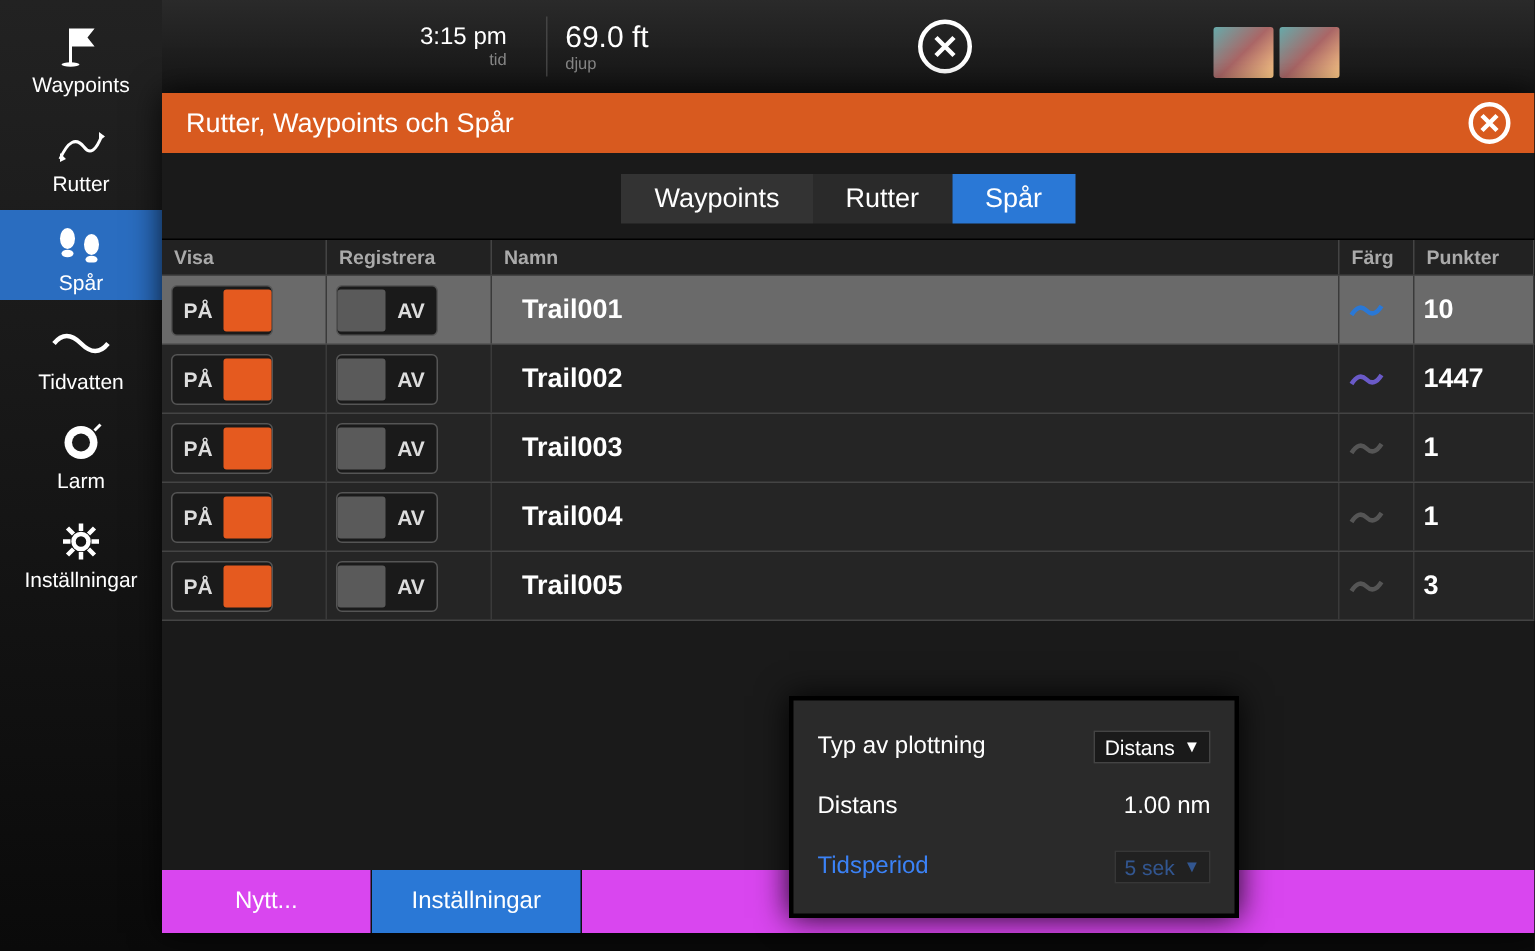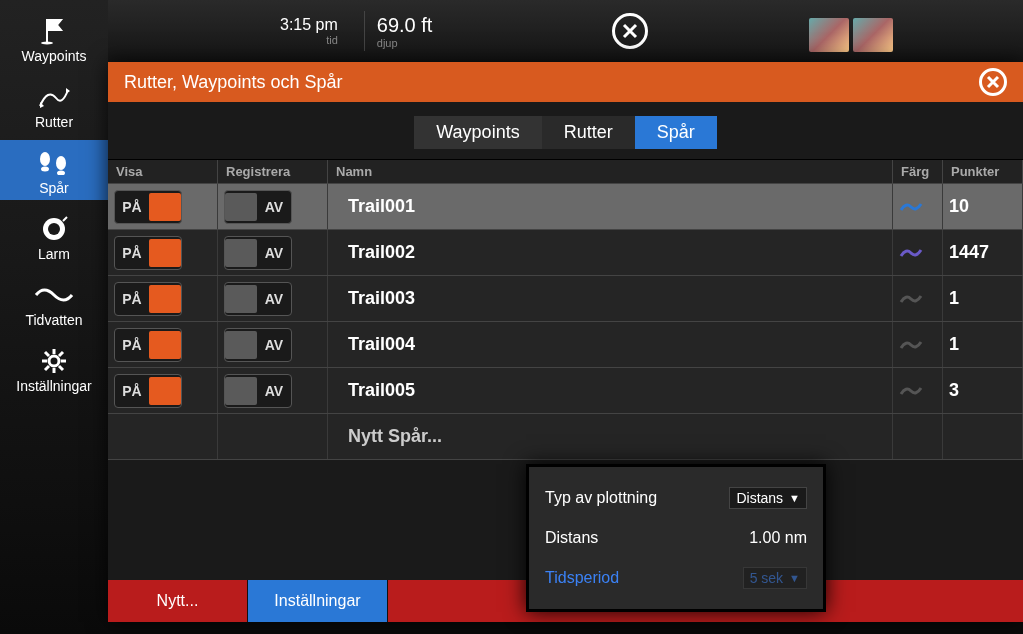--- a/index.html
+++ b/index.html
@@ -138,21 +138,21 @@
   .toggle.off .lbl { order: 2; }
   .name-cell { font-size: 18px; margin-left: 14px; }
   .points-cell { font-size: 18px; }
 
   .new-row .name-cell { color: #ccc; }
 
   .bottom-bar {
     position: absolute;
     left: 0; right: 0; bottom: 0;
     height: 42px;
-    background: #b91c1c;
+    background: #d946ef;
     display: flex;
   }
   .bottom-btn {
     flex: 0 0 140px;
     display: flex; align-items: center; justify-content: center;
     font-size: 16px;
     cursor: pointer;
     border-right: 1px solid #111;
   }
   .bottom-btn.primary { background: #2a78d6; }
@@ -232,35 +232,35 @@
           <ellipse cx="8" cy="8" rx="5" ry="7" fill="#fff"></ellipse>
           <ellipse cx="8" cy="18" rx="4" ry="2.5" fill="#fff"></ellipse>
           <ellipse cx="24" cy="12" rx="5" ry="7" fill="#fff"></ellipse>
           <ellipse cx="24" cy="22" rx="4" ry="2.5" fill="#fff"></ellipse>
         </svg>
     </div>
     <span>Spår</span>
   </div>
   <div class="side-item">
     <div class="side-icon">
+      <svg width="40" height="24" viewBox="0 0 40 24">
+          <path d="M2 12 Q10 2 20 12 Q30 22 38 12" fill="none" stroke="#fff" stroke-width="3"></path>
+        </svg>
+    </div>
+    <span>Tidvatten</span>
+  </div>
+  <div class="side-item">
+    <div class="side-icon">
       <svg width="30" height="28" viewBox="0 0 30 28">
           <ellipse cx="15" cy="14" rx="11" ry="11" fill="#fff"></ellipse>
           <path d="M24 6 L28 2" stroke="#fff" stroke-width="2"></path>
           <circle cx="15" cy="14" r="6" fill="#1a1a1a"></circle>
         </svg>
     </div>
     <span>Larm</span>
-  </div>
-  <div class="side-item">
-    <div class="side-icon">
-      <svg width="40" height="24" viewBox="0 0 40 24">
-          <path d="M2 12 Q10 2 20 12 Q30 22 38 12" fill="none" stroke="#fff" stroke-width="3"></path>
-        </svg>
-    </div>
-    <span>Tidvatten</span>
   </div>
   <div class="side-item">
     <div class="side-icon">
       <svg width="28" height="28" viewBox="0 0 28 28">
           <circle cx="14" cy="14" r="5" fill="none" stroke="#fff" stroke-width="3"></circle>
           <path d="M14 2 L14 7 M14 21 L14 26 M2 14 L7 14 M21 14 L26 14 M5 5 L9 9 M19 19 L23 23 M23 5 L19 9 M9 19 L5 23" stroke="#fff" stroke-width="3"></path>
         </svg>
     </div>
     <span>Inställningar</span>
   </div>
@@ -394,27 +394,20 @@
         </div>
       <div class="name-cell">Trail005</div>
       <div>
           <svg width="24" height="14">
             <path d="M2 10 Q7 2 12 7 Q17 12 22 4" fill="none" stroke="#555" stroke-width="3"></path>
           </svg>
         </div>
       <div class="points-cell">3</div>
     </div>
 
-    <div class="trow new-row">
-      <div></div>
-        <div></div>
-      <div class="name-cell">Nytt Spår...</div>
-      <div></div>
-        <div></div>
-    </div>
   </div>
 
   <div class="bottom-bar">
     <div class="bottom-btn">Nytt...</div>
     <div class="bottom-btn primary">Inställningar</div>
   </div>
 
   <div class="settings-popup">
     <div class="settings-row">
       <span>Typ av plottning</span>

